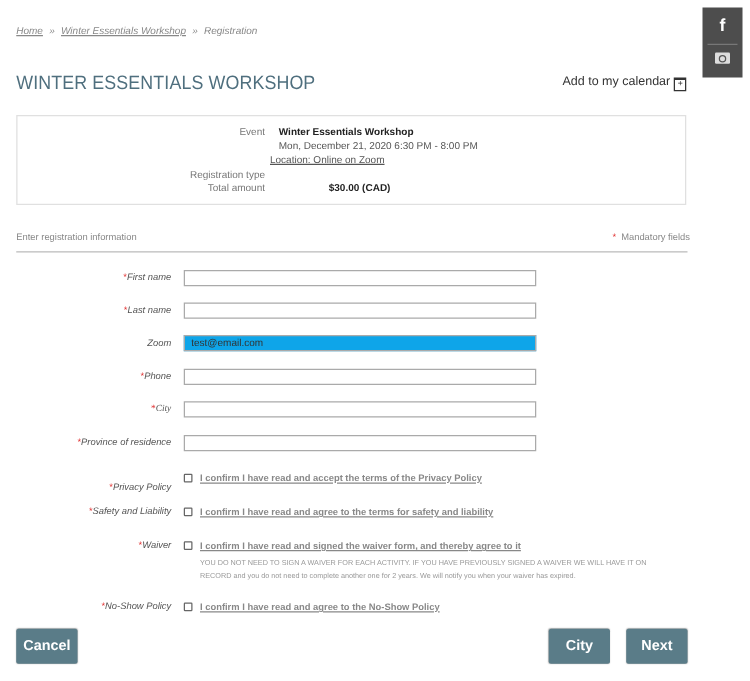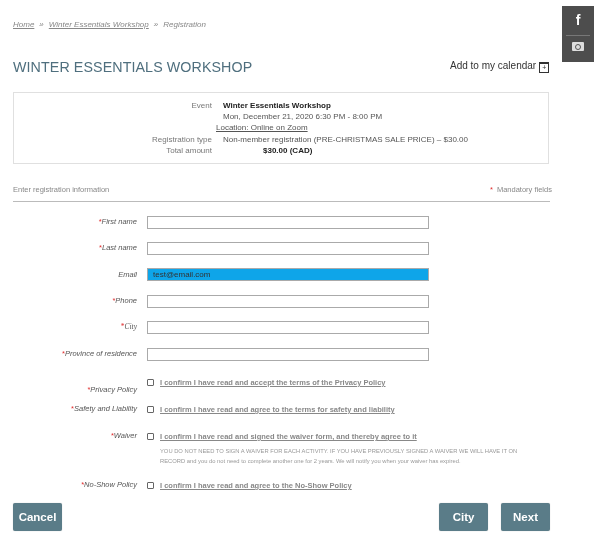--- a/index.html
+++ b/index.html
@@ -56,36 +56,35 @@
   <div class="divider"></div>
   <div class="cam"></div>
 </div>
 
 <div class="abs event-box">
   <div class="ev-row ev-label" style="top:8px; left:78px;">Event</div>
   <div class="ev-row ev-val ev-bold" style="top:8px; left:209px;">Winter Essentials Workshop</div>
   <div class="ev-row ev-val" style="top:19px; left:209px;">Mon, December 21, 2020 6:30 PM - 8:00 PM</div>
   <div class="ev-row ev-val" style="top:30px; left:202px;text-decoration:underline;">Location: Online on Zoom</div>
   <div class="ev-row ev-label" style="top:42px; left:78px;">Registration type</div>
-  <div class="ev-row ev-val" style="top:42px; left:209px;">Non-member registration (PRE-CHRISTMAS SALE PRICE) – $30.00</div>
   <div class="ev-row ev-label" style="top:53px; left:78px;">Total amount</div>
   <div class="ev-row ev-val ev-bold" style="top:53px; left:209px;padding-left:40px;">$30.00 (CAD)</div>
 </div>
 
 <div class="abs section-head">Enter registration information</div>
 <div class="abs mandatory"><span class="star">*</span><span>Mandatory fields</span></div>
 <div class="abs section-line"></div>
 
 <div class="abs f-label" style="top:217px;"><span class="star">*</span><span>First name</span></div>
 <div class="abs f-input" style="top:216px;"></div>
 
 <div class="abs f-label" style="top:243px;"><span class="star">*</span><span>Last name</span></div>
 <div class="abs f-input" style="top:242px;"></div>
 
-<div class="abs f-label" style="top:270px;"><span>Email</span></div>
+<div class="abs f-label" style="top:270px;"><span>Zoom</span></div>
 <div class="abs f-input readonly" style="top:268px;">test@email.com</div>
 
 <div class="abs f-label" style="top:296px;"><span class="star">*</span><span>Phone</span></div>
 <div class="abs f-input" style="top:295px;"></div>
 
 <div class="abs f-label" style="top:322px;font-family:Liberation Serif, serif;"><span class="star">*</span><span>City</span></div>
 <div class="abs f-input" style="top:321px;"></div>
 
 <div class="abs f-label" style="top:349px;"><span class="star">*</span><span>Province of residence</span></div>
 <div class="abs f-input" style="top:348px;"></div>

